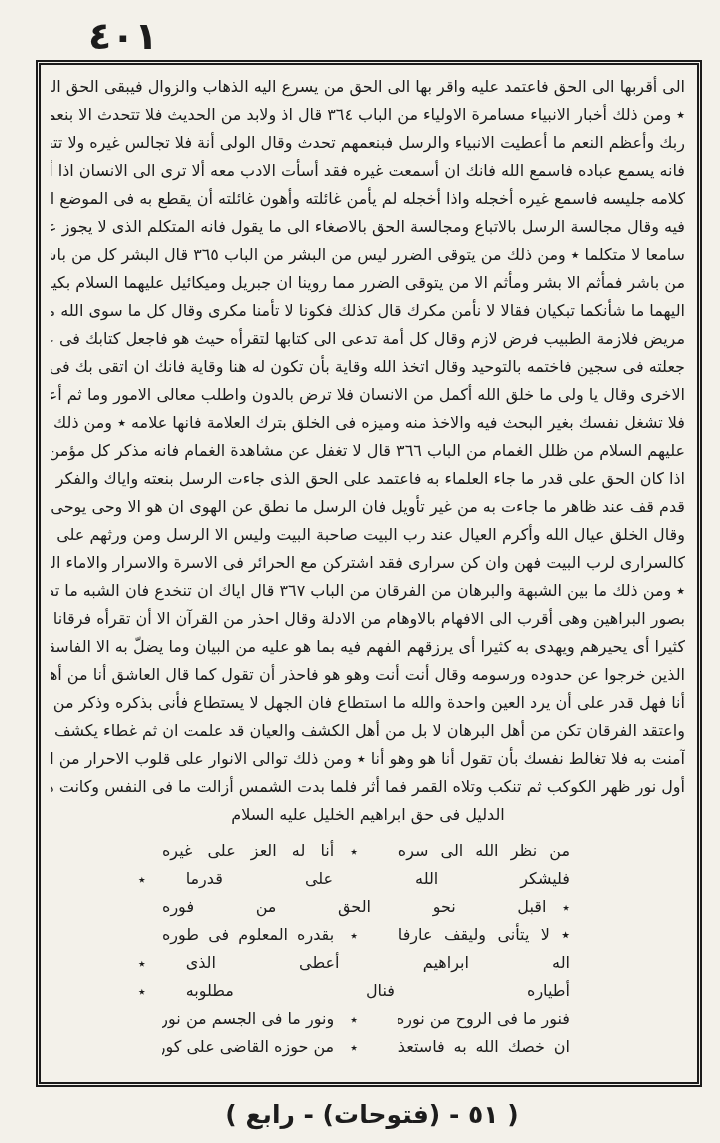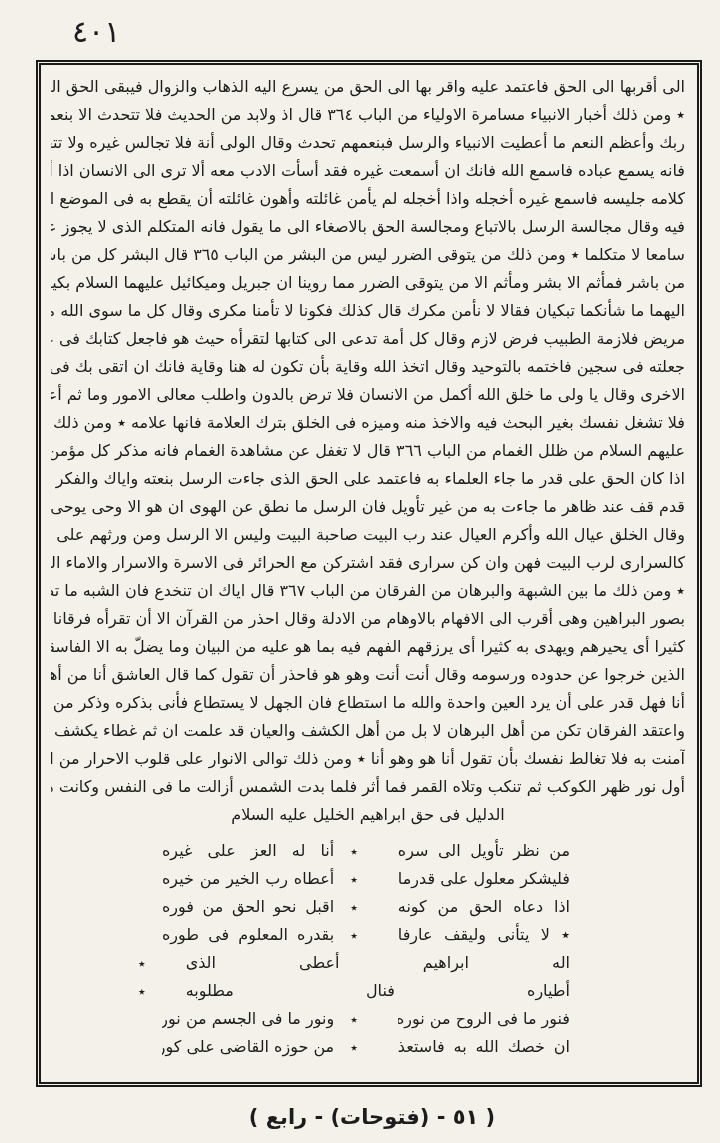--- a/index.html
+++ b/index.html
@@ -5,22 +5,22 @@
   html,body{margin:0;padding:0;}
   body{
     width:720px;height:1143px;
     background:#f3f1ea;
     position:relative;
     font-family:"DejaVu Sans",sans-serif;
     color:#1c1c1c;
     overflow:hidden;
   }
   .page-number{
-    position:absolute;top:14px;left:72px;
-    font-size:30px;font-weight:normal;
+    position:absolute;top:14px;left:88px;
+    font-size:38px;font-weight:bold;
     direction:rtl;
     letter-spacing:2px;
   }
   .text-frame{
     position:absolute;left:36px;right:18px;top:60px;bottom:56px;
     border:5px double #1b1b1b;
     box-sizing:border-box;
     padding:8px 12px 0 10px;
     background:transparent;
   }
@@ -64,21 +64,21 @@
     -moz-text-align-last:justify;
   }
   .verse-sep{
     flex:0 0 auto;
     font-size:14px;
   }
   .footer{
     position:absolute;left:0;right:0;bottom:14px;
     text-align:center;
     direction:rtl;
-    font-size:21px;
+    font-size:25px;
     font-weight:bold;
     margin-left:24px;
   }
 </style>
 </head>
 <body>
 
 <div class="page-number">٤٠١</div>
 
 <div class="text-frame">
@@ -106,31 +106,29 @@
       <div class="prose-line">كثيرا أى يحيرهم ويهدى به كثيرا أى يرزقهم الفهم فيه بما هو عليه من البيان وما يضلّ به الا الفاسقين وهم</div>
       <div class="prose-line">الذين خرجوا عن حدوده ورسومه وقال أنت أنت وهو هو فاحذر أن تقول كما قال العاشق أنا من أهوى ومن أهوى</div>
       <div class="prose-line">أنا فهل قدر على أن يرد العين واحدة والله ما استطاع فان الجهل لا يستطاع فأنى بذكره وذكر من يهوى ففرق</div>
       <div class="prose-line">واعتقد الفرقان تكن من أهل البرهان لا بل من أهل الكشف والعيان قد علمت ان ثم غطاء يكشف وقد</div>
       <div class="prose-line">آمنت به فلا تغالط نفسك بأن تقول أنا هو وهو أنا ٭ ومن ذلك توالى الانوار على قلوب الاحرار من الباب ٣٦٨</div>
       <div class="prose-line">أول نور ظهر الكوكب ثم تنكب وتلاه القمر فما أثر فلما بدت الشمس أزالت ما فى النفس وكانت هذه الانوار عين</div>
       <div class="prose-line last">الدليل فى حق ابراهيم الخليل عليه السلام</div>
     </div>
   <div class="poem" id="poem">
       <div class="verse">
-        <span class="hemi">من نظر تأويل الى سره</span>
+        <span class="hemi">من نظر الله الى سره</span>
         <span class="verse-sep">٭</span>
         <span class="hemi">أنا له العز على غيره</span>
       </div>
       <div class="verse">
-        <span class="hemi">فليشكر معلول على قدرما</span>
+        <span class="hemi">فليشكر الله على قدرما</span>
         <span class="verse-sep">٭</span>
-        <span class="hemi">أعطاه رب الخير من خيره</span>
       </div>
       <div class="verse">
-        <span class="hemi">اذا دعاه الحق من كونه</span>
         <span class="verse-sep">٭</span>
         <span class="hemi">اقبل نحو الحق من فوره</span>
       </div>
       <div class="verse">
         <span class="hemi">٭ لا يتأنى وليقف عارفا</span>
         <span class="verse-sep">٭</span>
         <span class="hemi">بقدره المعلوم فى طوره</span>
       </div>
       <div class="verse">
         <span class="hemi">اله ابراهيم أعطى الذى</span>

